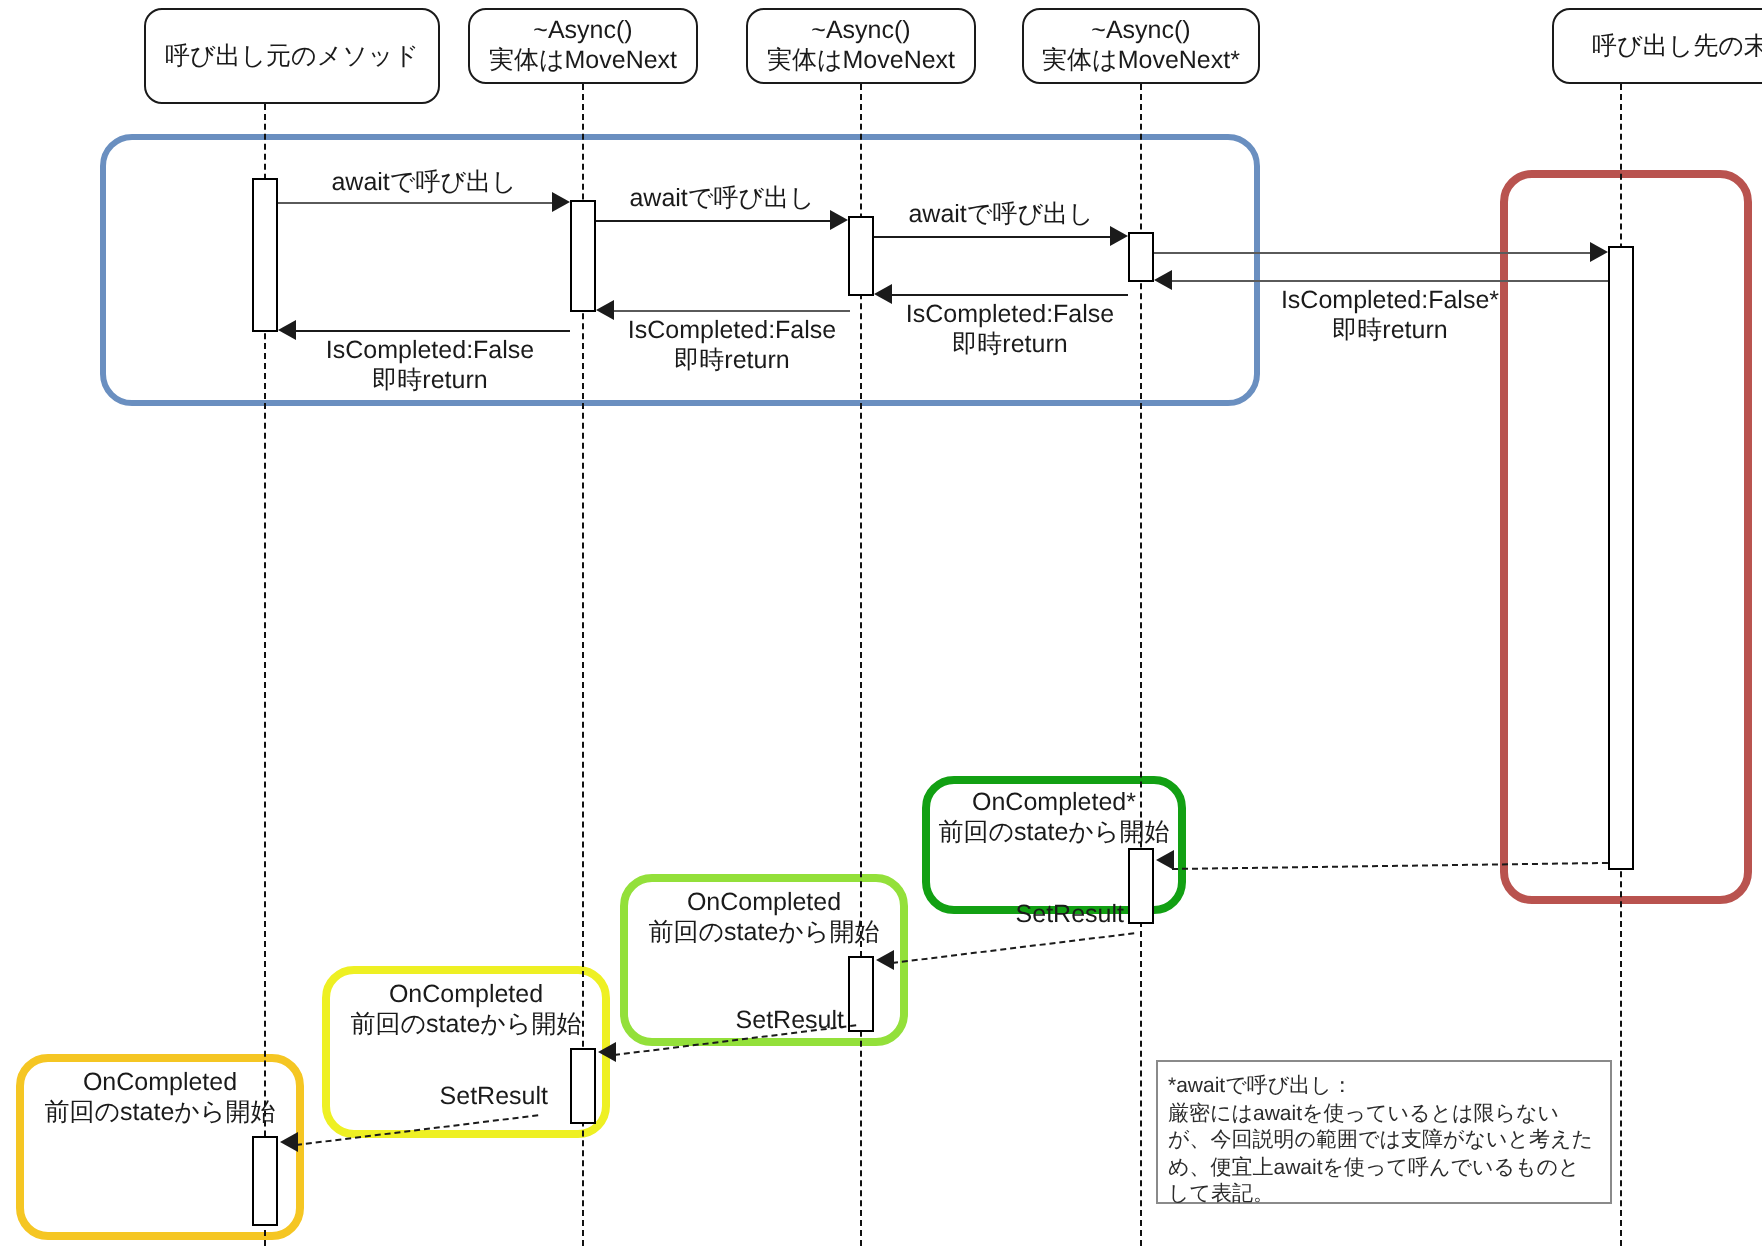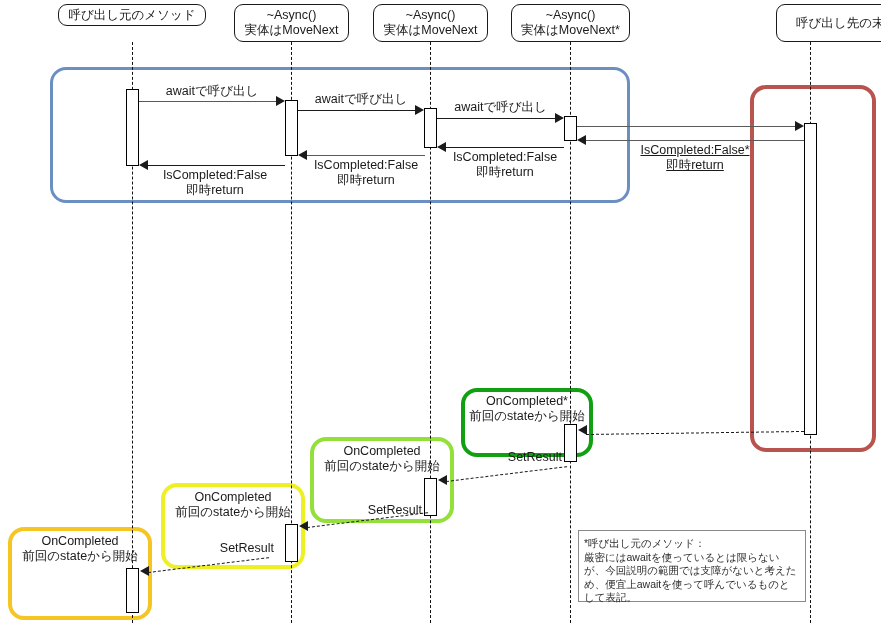--- a/index.html
+++ b/index.html
@@ -124,21 +124,21 @@
   <div class="group-frame" style="left:161px; top:483px; width:144px; height:86px; border:4px solid #eef023;"></div>
 
   <div class="group-frame" style="left:8px; top:527px; width:144px; height:93px; border:4px solid #f5c623;"></div>
 
   <div class="lifeline" style="left:132px; top:42px; height:581px;"></div>
   <div class="lifeline" style="left:291px; top:42px; height:581px;"></div>
   <div class="lifeline" style="left:430px; top:42px; height:581px;"></div>
   <div class="lifeline" style="left:570px; top:42px; height:581px;"></div>
   <div class="lifeline" style="left:810px; top:42px; height:581px;"></div>
 
-  <div class="lifeline-head" style="left:58px; top:4px; width:148px; height:22px;">
+  <div class="lifeline-head" style="left:72px; top:4px; width:148px; height:48px;">
     <span class="ln">呼び出し元のメソッド</span>
   </div>
   <div class="lifeline-head" style="left:234px; top:4px; width:115px; height:38px;">
     <span class="ln">~Async()
 実体はMoveNext</span>
   </div>
   <div class="lifeline-head" style="left:373px; top:4px; width:115px; height:38px;">
     <span class="ln">~Async()
 実体はMoveNext</span>
   </div>
@@ -166,21 +166,21 @@
 
   <div class="msg-label" style="left:437px; top:100px; width:127px;">awaitで呼び出し</div>
   <div class="msg-line" style="left:437px; top:118px; width:118px;"></div>
   <div class="arrow-r" style="left:555px; top:113px;"></div>
 
   <div class="msg-line gray" style="left:577px; top:126px; width:218px;"></div>
   <div class="arrow-r" style="left:795px; top:121px;"></div>
 
   <div class="msg-line gray" style="left:586px; top:140px; width:218px;"></div>
   <div class="arrow-l" style="left:577px; top:135px;"></div>
-  <div class="msg-label" style="left:586px; top:143px; width:218px;text-decoration:underline;">IsCompleted:False*
+  <div class="msg-label" style="left:586px; top:143px; width:218px;">IsCompleted:False*
 即時return</div>
 
   <div class="msg-line" style="left:446px; top:147px; width:118px;"></div>
   <div class="arrow-l" style="left:437px; top:142px;"></div>
   <div class="msg-label" style="left:442px; top:150px; width:126px;">IsCompleted:False
 即時return</div>
 
   <div class="msg-line gray" style="left:307px; top:155px; width:118px;"></div>
   <div class="arrow-l" style="left:298px; top:150px;"></div>
   <div class="msg-label" style="left:303px; top:158px; width:126px;">IsCompleted:False
@@ -212,16 +212,16 @@
   <div class="frag-label" style="left:182px; top:541px; width:92px; text-align:right;">SetResult</div>
   <div class="msg-line dashed" style="left:307px; top:527px; width:122px; transform: rotate(-7deg);"></div>
   <div class="arrow-l" style="left:299px; top:521px;"></div>
 
   <div class="frag-label" style="left:10px; top:534px; width:140px;">OnCompleted
 前回のstateから開始</div>
   <div class="activation" style="left:126px; top:568px; width:13px; height:45px;"></div>
   <div class="msg-line dashed" style="left:148px; top:572px; width:122px; transform: rotate(-7deg);"></div>
   <div class="arrow-l" style="left:140px; top:566px;"></div>
 
-  <div class="note-box" style="left:578px; top:530px; width:228px; height:72px;">*呼び出し元のメソッド：
+  <div class="note-box" style="left:578px; top:530px; width:228px; height:72px;">*awaitで呼び出し：
 厳密にはawaitを使っているとは限らないが、今回説明の範囲では支障がないと考えため、便宜上awaitを使って呼んでいるものとして表記。</div>
 
 </div>
 
 </body></html>

